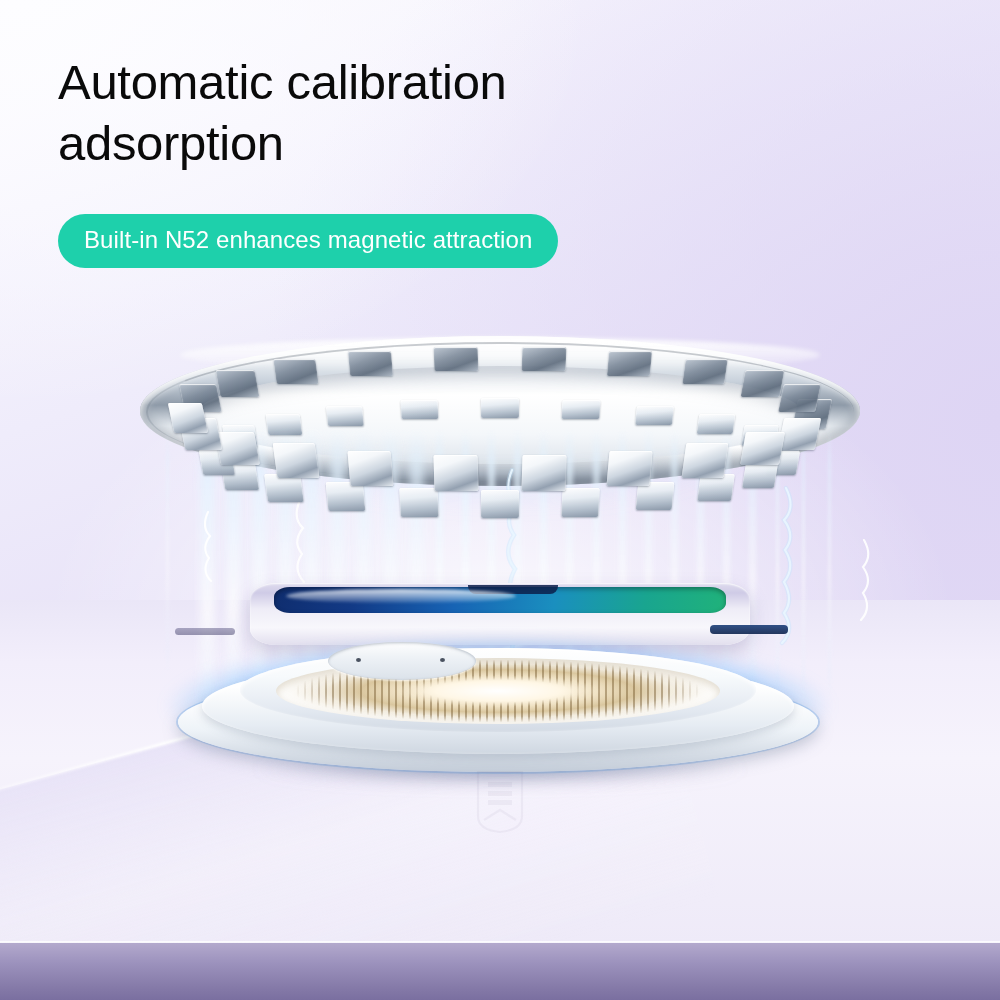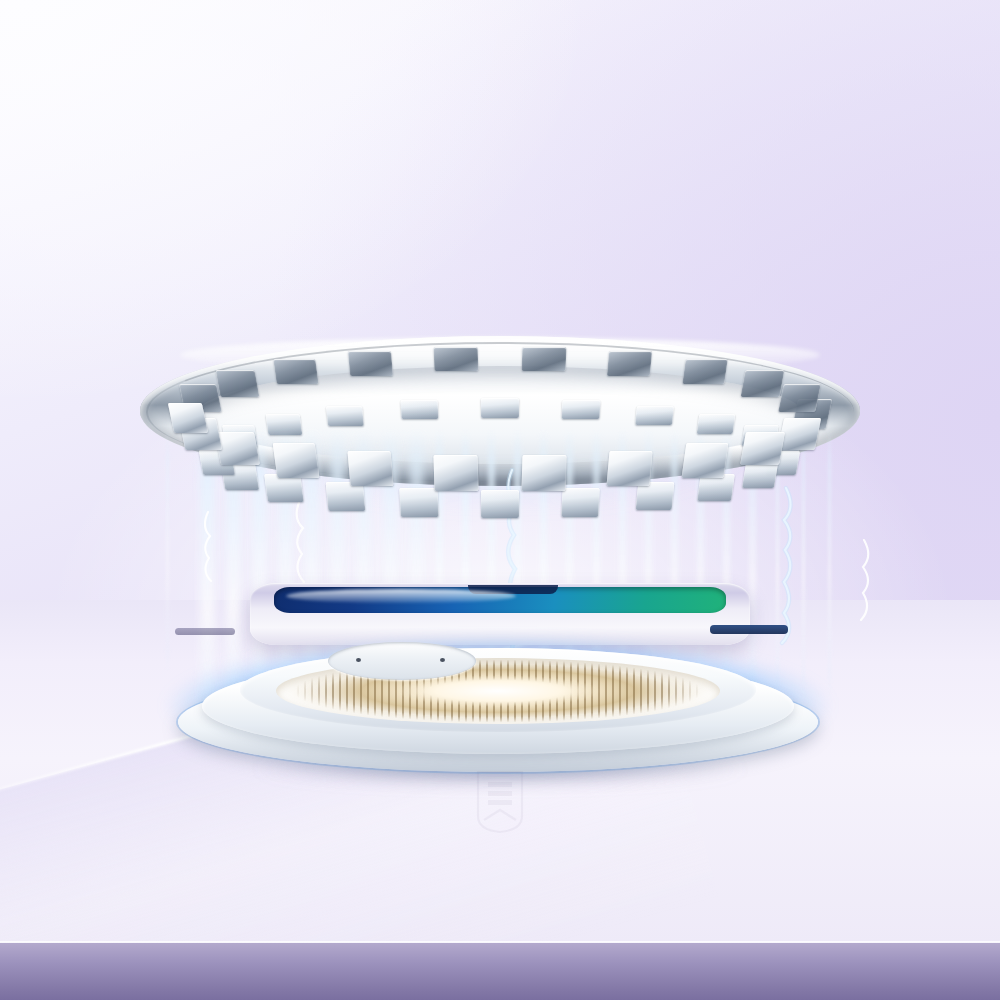--- a/index.html
+++ b/index.html
@@ -253,23 +253,25 @@
 </head>
 <body>
 
 <div id="stage">
 
   <div class="bg-sheen"></div>
   <div class="table-top"></div>
   <div class="table-diag"></div>
   <div class="table-diag-edge"></div>
 
+  <div class="headline">Automatic calibration
+adsorption</div>
 
   <div class="badges">
-    <br>
+    <div class="badge">Built-in N52 enhances magnetic attraction</div><br>
   </div>
 
   <div class="ring-wrap">
     <div class="ring-glow"></div>
     <div class="ring">
       <div class="ring-band"></div>
       <div class="ring-top-hl"></div>
       <div class="ring-dark-rim"></div>
       <div id="segs">
           <div class="seg dark" style="width: 34px; height: 30px; left: 655px; top: 63px; z-index: 1; transform: skewX(-12deg); opacity: 0.9;"></div>

